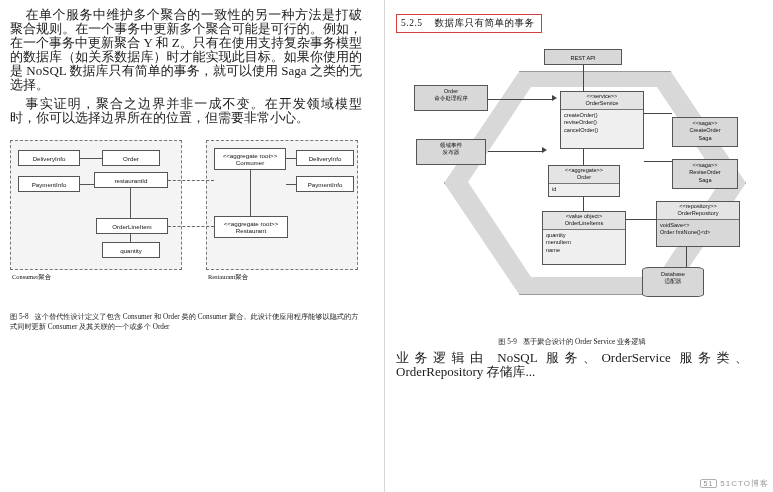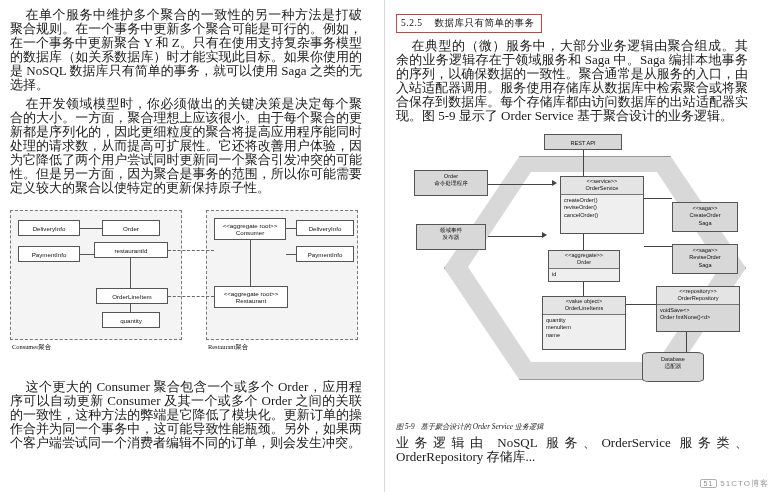--- a/index.html
+++ b/index.html
@@ -180,23 +180,23 @@
 </head>
 <body>
 
 <div class="page">
 
   <div class="divider"></div>
 
   <div class="col col-left">
 
     <p>在单个服务中维护多个聚合的一致性的另一种方法是打破聚合规则。在一个事务中更新多个聚合可能是可行的。例如，在一个事务中更新聚合 Y 和 Z。只有在使用支持复杂事务模型的数据库（如关系数据库）时才能实现此目标。如果你使用的是 NoSQL 数据库只有简单的事务，就可以使用 Saga 之类的无选择。</p>
-
-
-    <p>在开发领域模型时，你必须做出的关键决策是决定每个聚合的大小。一方面，聚合理想上应该很小。由于每个聚合的更新都是序列化的，因此更细粒度的聚合将提高应用程序能同时处理的请求数，从而提高可扩展性。它还将改善用户体验，因为它降低了两个用户尝试同时更新同一个聚合引发冲突的可能性。但是另一方面，因为聚合是事务的范围，所以你可能需要定义较大的聚合以使特定的更新保持原子性。</p>
+    <p>事实证明，聚合之边界并非一成不变。在开发领域模型时，你可以选择边界所在的位置，但需要非常小心。</p>
+
+
 
     
     <div class="fig58">
 
       <div class="grp" style="left:0px; top:10px; width:172px; height:130px;"></div>
       <div class="grp-label" style="left:2px; top:143px;">Consumer聚合</div>
 
       <div class="grp" style="left:196px; top:10px; width:152px; height:130px;"></div>
       <div class="grp-label" style="left:198px; top:143px;">Restaurant聚合</div>
 
@@ -221,32 +221,33 @@
       <div class="ln" style="left:84px; top:50px; width:1px; height:5px;"></div>
       <div class="ln" style="left:120px; top:58px; width:1px; height:30px;"></div>
       <div class="ln" style="left:120px; top:104px; width:1px; height:8px;"></div>
       <div class="ln" style="left:276px; top:28px; width:10px; height:1px;"></div>
       <div class="ln" style="left:276px; top:54px; width:10px; height:1px;"></div>
       <div class="ln" style="left:240px; top:40px; width:1px; height:46px;"></div>
       <div class="ln-dash" style="left:158px; top:50px; width:46px;"></div>
       <div class="ln-dash" style="left:158px; top:96px; width:46px;"></div>
     </div>
 
-
-    <p>这个更大的 Consumer 聚合包含一个或多个 Order，应用程序可以自动更新 Consumer 及其一个或多个 Order 之间的关联的一致性，这种方法的弊端是它降低了模块化。更新订单的操作合并为同一个事务中，这可能导致性能瓶颈。另外，如果两个客户端尝试同一个消费者编辑不同的订单，则会发生冲突。</p>
+    <p class="fig-cap">
+      <span class="lbl">图 5-8</span><span>这个替代性设计定义了包含 Consumer 和 Order 类的 Consumer 聚合。此设计使应用程序能够以隐式的方式同时更新 Consumer 及其关联的一个或多个 Order</span>
+    </p>
+
   </div>
 
   <div class="col col-right">
 
 
     <div class="sec-head">
       <span class="num">5.2.5</span><span>数据库只有简单的事务</span>
     </div>
 
-    <p>在典型的（微）服务中，大部分业务逻辑由聚合组成。其余的业务逻辑存在于领域服务和 Saga 中。Saga 编排本地事务的序列，以确保数据的一致性。聚合通常是从服务的入口，由入站适配器调用。服务使用存储库从数据库中检索聚合或将聚合保存到数据库。每个存储库都由访问数据库的出站适配器实现。图 5-9 显示了 Order Service 基于聚合设计的业务逻辑。</p>
 
     
     <div class="fig59">
 
       <div class="hex hexclip" style="left:48px; top:28px; width:300px; height:222px;"></div>
       <div class="hex hexclip" style="left:72px; top:44px; width:252px; height:190px; background:#ffffff; border:none;"></div>
 
       <div class="nodebox center" style="left:148px; top:6px; width:78px; height:16px; line-height:12px; background:#d8d8d8;">REST API</div>
 
       <div class="nodebox center" style="left:18px; top:42px; width:74px; height:26px; white-space:pre-line; background:#d8d8d8;">Order
@@ -301,21 +302,21 @@
       <div class="ahead" style="left:146px; top:104px; border-width:3px 0 3px 5px; border-color:transparent transparent transparent #444;"></div>
       <div class="arrow" style="left:187px; top:106px; width:1px; height:16px; background:#444;"></div>
       <div class="arrow" style="left:187px; top:154px; width:1px; height:14px; background:#444;"></div>
       <div class="arrow" style="left:248px; top:70px; width:28px;"></div>
       <div class="arrow" style="left:248px; top:118px; width:28px;"></div>
       <div class="arrow" style="left:230px; top:176px; width:30px;"></div>
       <div class="arrow" style="left:290px; top:204px; width:1px; height:20px; background:#444;"></div>
       <div class="arrow" style="left:187px; top:22px; width:1px; height:26px; background:#444;"></div>
     </div>
 
-    <p class="fig-cap" style="text-align:left; text-indent:0;font-style:italic;">
+    <p class="fig-cap" style="text-align:center; text-indent:0;">
       <span class="lbl">图 5-9</span><span>基于聚合设计的 Order Service 业务逻辑</span>
     </p>
 
     <p class="noind">业务逻辑由 NoSQL 服务、OrderService 服务类、OrderRepository 存储库...</p>
   </div>
 
   <div class="watermark">
     <span class="wm-badge">51</span><span>51CTO博客</span>
   </div>
 

